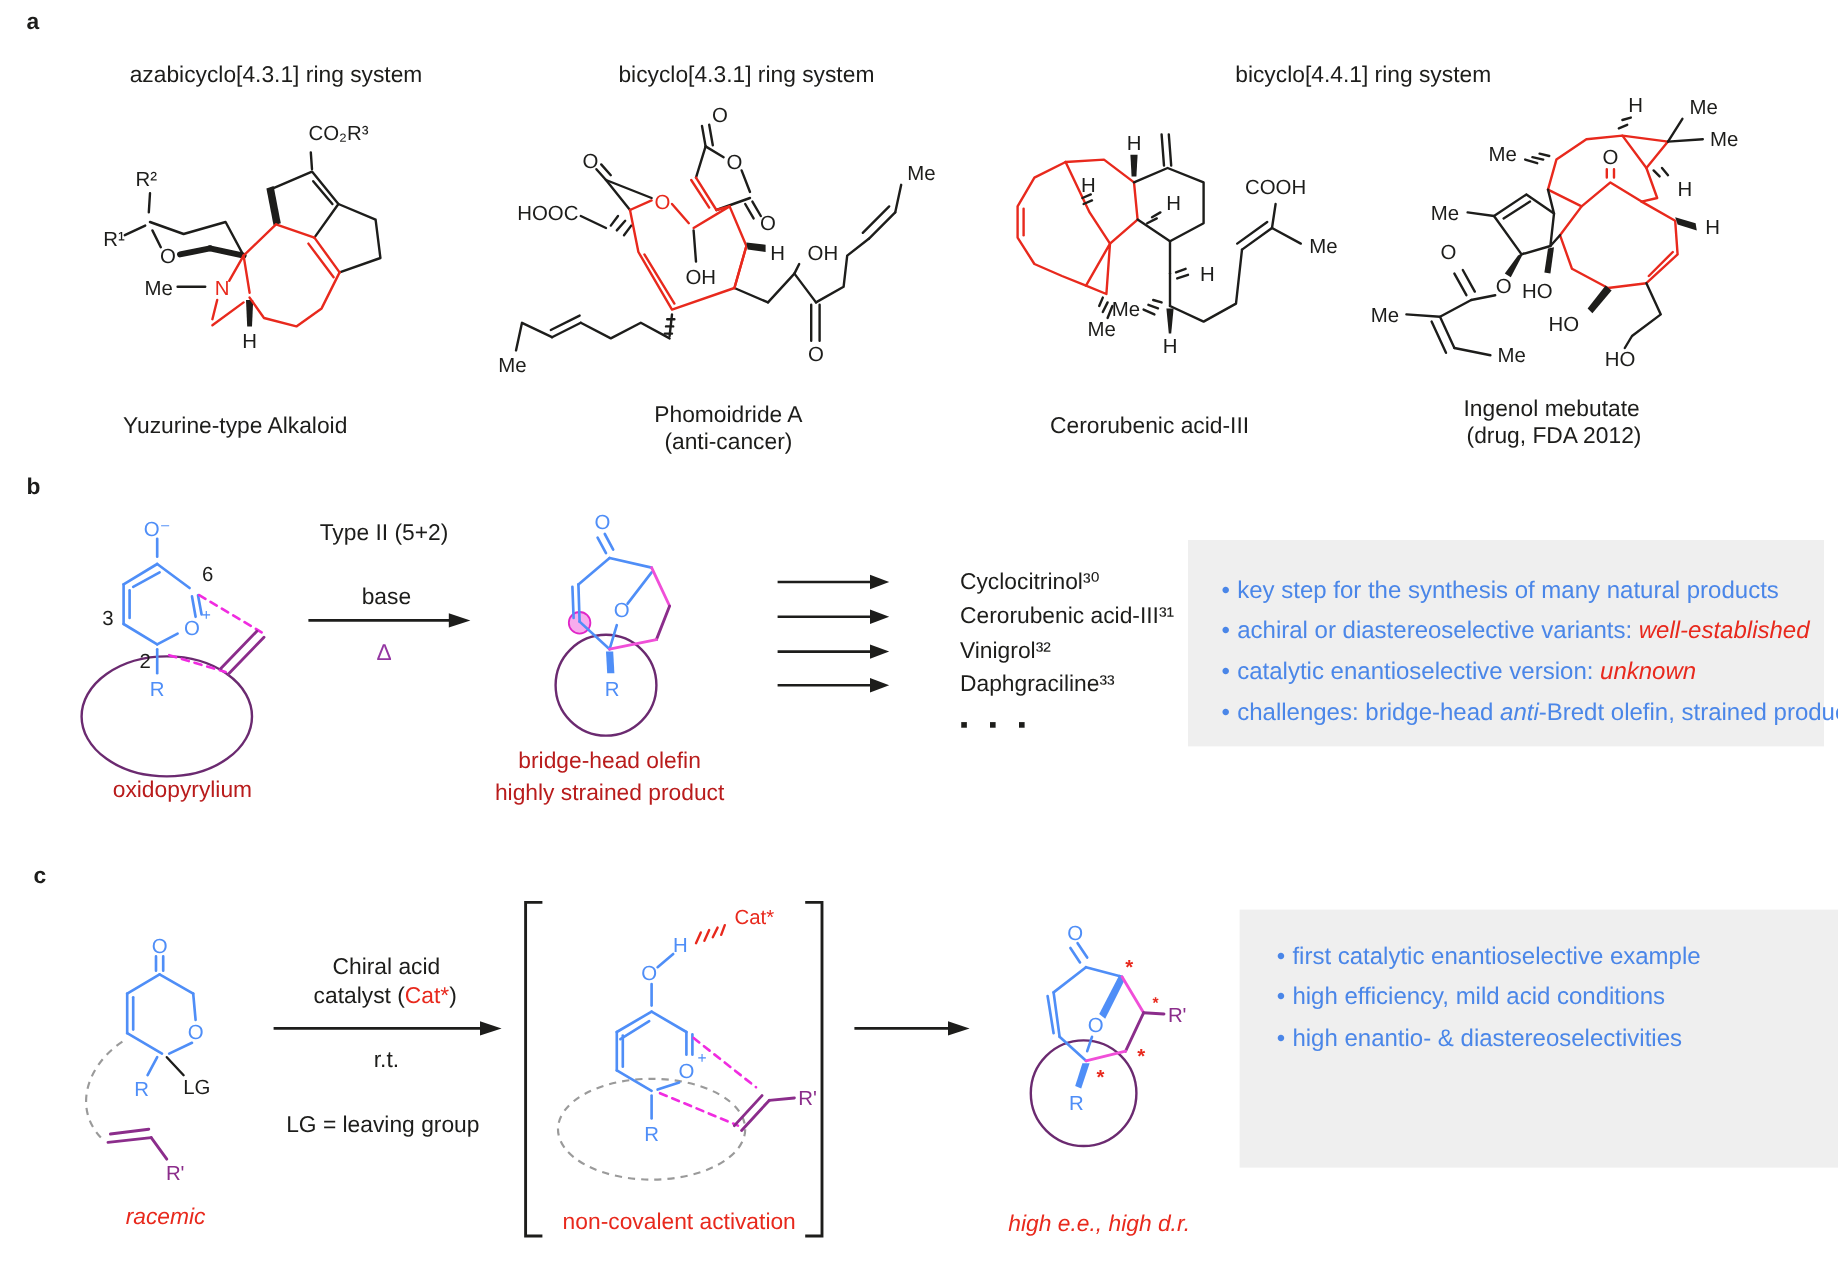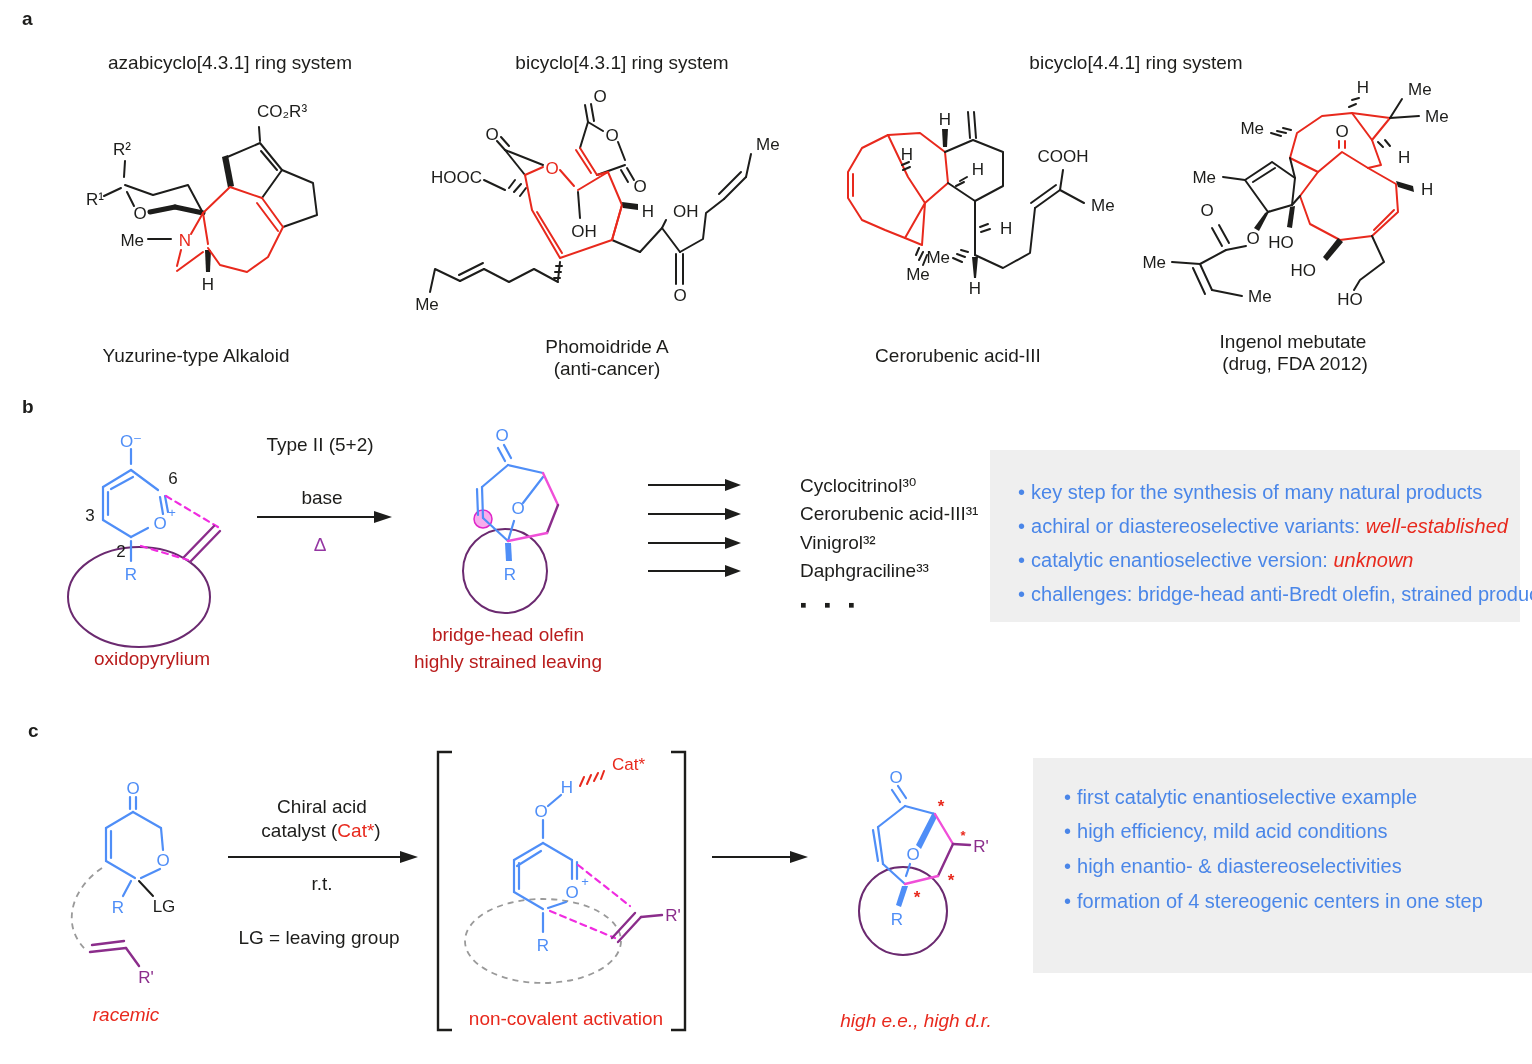--- a/index.html
+++ b/index.html
@@ -11,21 +11,21 @@
   .slabel{font-size:19px}
   .cap{font-size:19px}
   .gray{color:#b91c1c}
   .redtxt{color:#e8291d}
   .violettxt{color:#9436a2}
   .ital{font-style:italic}
   .graybox{position:absolute;background:#efefef}
   .bl-line{position:absolute;font-size:20px;color:#4a86e8;white-space:nowrap}
   .bl-line .dot{margin-right:6px}
   .bl-line .em{color:#e8291d;font-style:italic}
-  .bl-line .it{}
+  .bl-line .it{font-style:italic}
   .targets div{font-size:19px}
   svg.abs{overflow:visible}
   svg text{font-family:"Liberation Sans","DejaVu Sans",sans-serif;font-size:17px;fill:#1d1d1b;stroke:none}
   svg text.sm{font-size:13px}
   .bk{stroke:#1d1d1b;stroke-width:2;fill:none;stroke-linecap:round;stroke-linejoin:round}
   .bkb{stroke:#1d1d1b;stroke-width:5;fill:none;stroke-linecap:round}
   .rd{stroke:#e8291d;stroke-width:2;fill:none;stroke-linecap:round;stroke-linejoin:round}
   .bl{stroke:#4f8ef7;stroke-width:2.2;fill:none;stroke-linecap:round;stroke-linejoin:round}
   .mg{stroke:#f02ce0;stroke-width:2.2;stroke-dasharray:6 5;fill:none;stroke-linecap:round}
   .mgs{stroke:#f04fd8;stroke-width:2.4;fill:none;stroke-linecap:round}
@@ -301,21 +301,21 @@
       <path class="mgs" d="M543,473 L558,505"></path>
       <path class="vi" d="M558,505 L547,533"></path>
       <path class="mgs" d="M547,533 L508,541"></path>
     </g>
     <polygon class="wbl" points="505,543 511,543 512,561 506,561"></polygon>
     <text x="502" y="441" text-anchor="middle" class="fbl">O</text>
     <text x="518" y="514" text-anchor="middle" class="fbl">O</text>
     <text x="510" y="580" text-anchor="middle" class="fbl">R</text>
   </svg>
   <div class="abs cap gray ctr" style="left:508px;top:624px">bridge-head olefin</div>
-  <div class="abs cap gray ctr" style="left:508px;top:651px">highly strained leaving</div>
+  <div class="abs cap gray ctr" style="left:508px;top:651px">highly strained product</div>
 
   <svg class="abs" style="left:645px;top:475px" width="100" height="110" viewBox="645 475 100 110">
     <g>
       <line class="arrow-line" x1="648" y1="485" x2="727" y2="485"></line>
         <polygon class="arrow-head" points="725,479 741,485 725,491"></polygon>
     </g>
     <g>
       <line class="arrow-line" x1="648" y1="514" x2="727" y2="514"></line>
         <polygon class="arrow-head" points="725,508 741,514 725,520"></polygon>
     </g>
@@ -372,21 +372,21 @@
       <path d="M90,952 L126,948"></path>
       <path d="M92,945 L124,941"></path>
       <path d="M126,948 L139,966"></path>
     </g>
     <text x="133" y="794" text-anchor="middle" class="fbl">O</text>
     <text x="163" y="866" text-anchor="middle" class="fbl">O</text>
     <text x="118" y="913" text-anchor="middle" class="fbl">R</text>
     <text x="164" y="912" text-anchor="middle">LG</text>
     <text x="146" y="983" text-anchor="middle" class="fvi">R'</text>
   </svg>
-  <div class="abs cap redtxt ital ctr" style="left:126px;top:1004px">racemic</div>
+  <div class="abs cap redtxt ital ctr" style="left:138px;top:1004px">racemic</div>
 
   <svg class="abs" style="left:222px;top:845px" width="200" height="25" viewBox="222 845 200 25">
     <line class="arrow-line" x1="228" y1="857" x2="402" y2="857"></line>
     <polygon class="arrow-head" points="400,851 418,857 400,863"></polygon>
   </svg>
   <div class="abs cap ctr" style="left:322px;top:796px">Chiral acid</div>
   <div class="abs cap ctr" style="left:321px;top:820px"><span>catalyst (</span><span class="redtxt">Cat*</span><span>)</span></div>
   <div class="abs cap ctr" style="left:322px;top:873px">r.t.</div>
   <div class="abs cap ctr" style="left:319px;top:927px">LG = leaving group</div>
 
@@ -472,18 +472,15 @@
   <div class="graybox" style="left:1033px;top:758px;width:567px;height:215px">
     <div class="bl-line" style="left:31px;top:28px">
       <span class="dot">•</span><span>first catalytic enantioselective example</span>
     </div>
     <div class="bl-line" style="left:31px;top:62px">
       <span class="dot">•</span><span>high efficiency, mild acid conditions</span>
     </div>
     <div class="bl-line" style="left:31px;top:97px">
       <span class="dot">•</span><span>high enantio- &amp; diastereoselectivities</span>
     </div>
-    <div class="bl-line" style="left:31px;top:132px">
-      <span class="dot">•</span><span>formation of 4 stereogenic centers in one step</span>
-    </div>
   </div>
 
 </div>
 
 </body></html>

